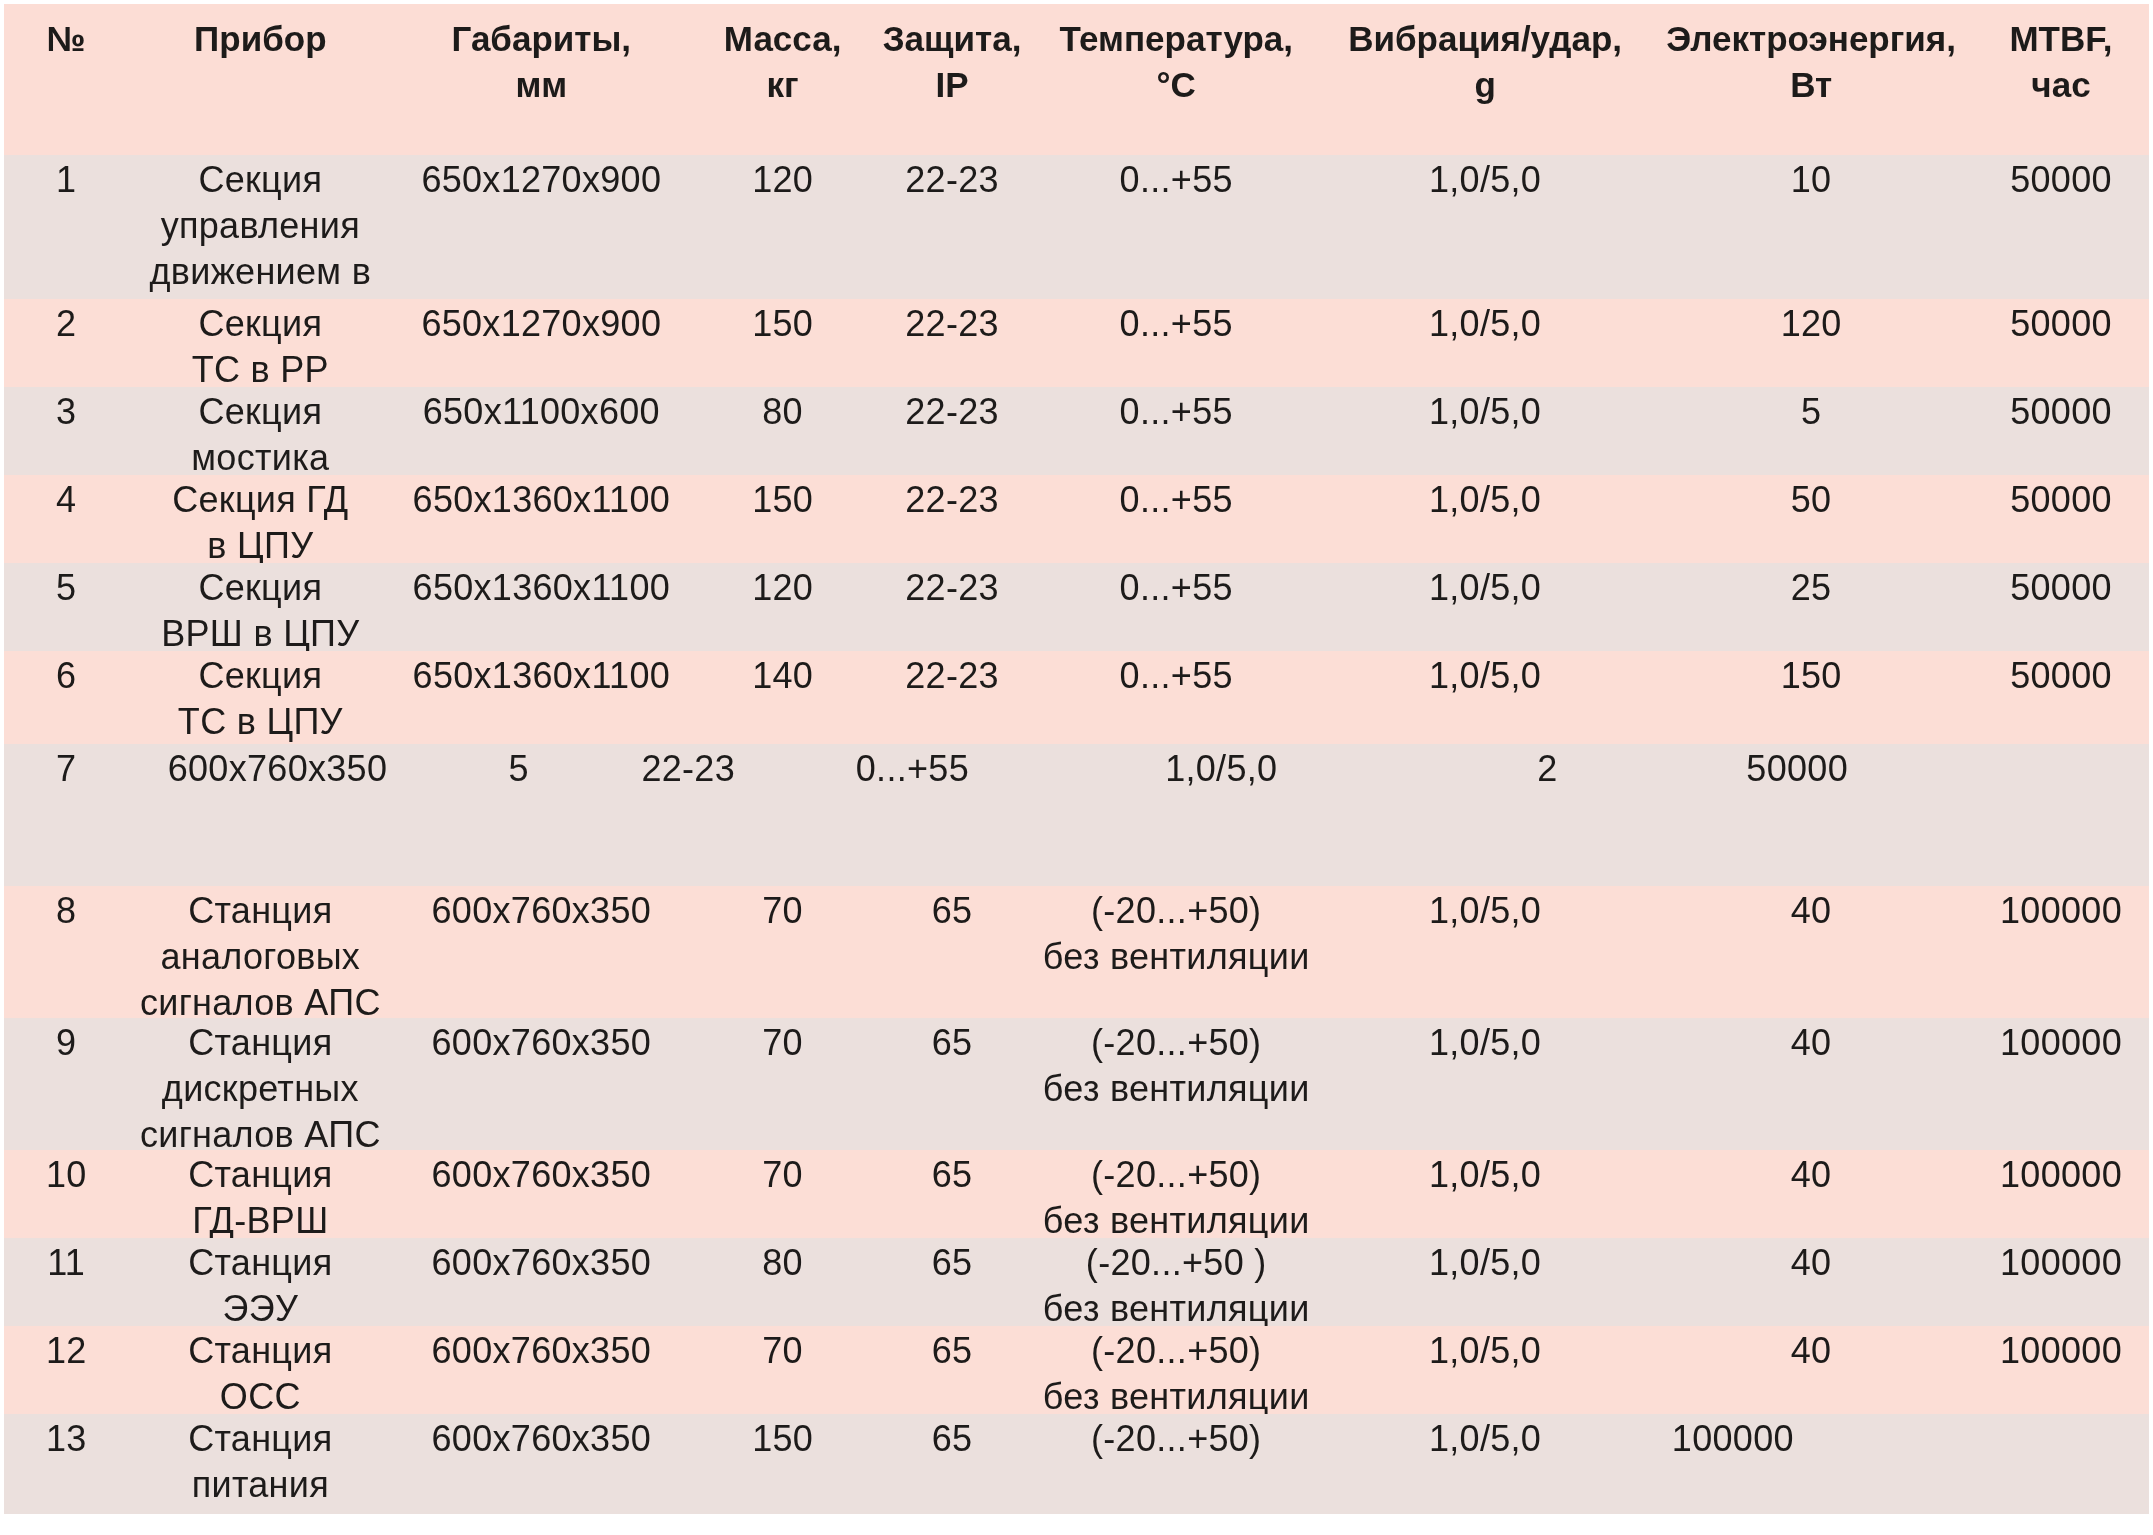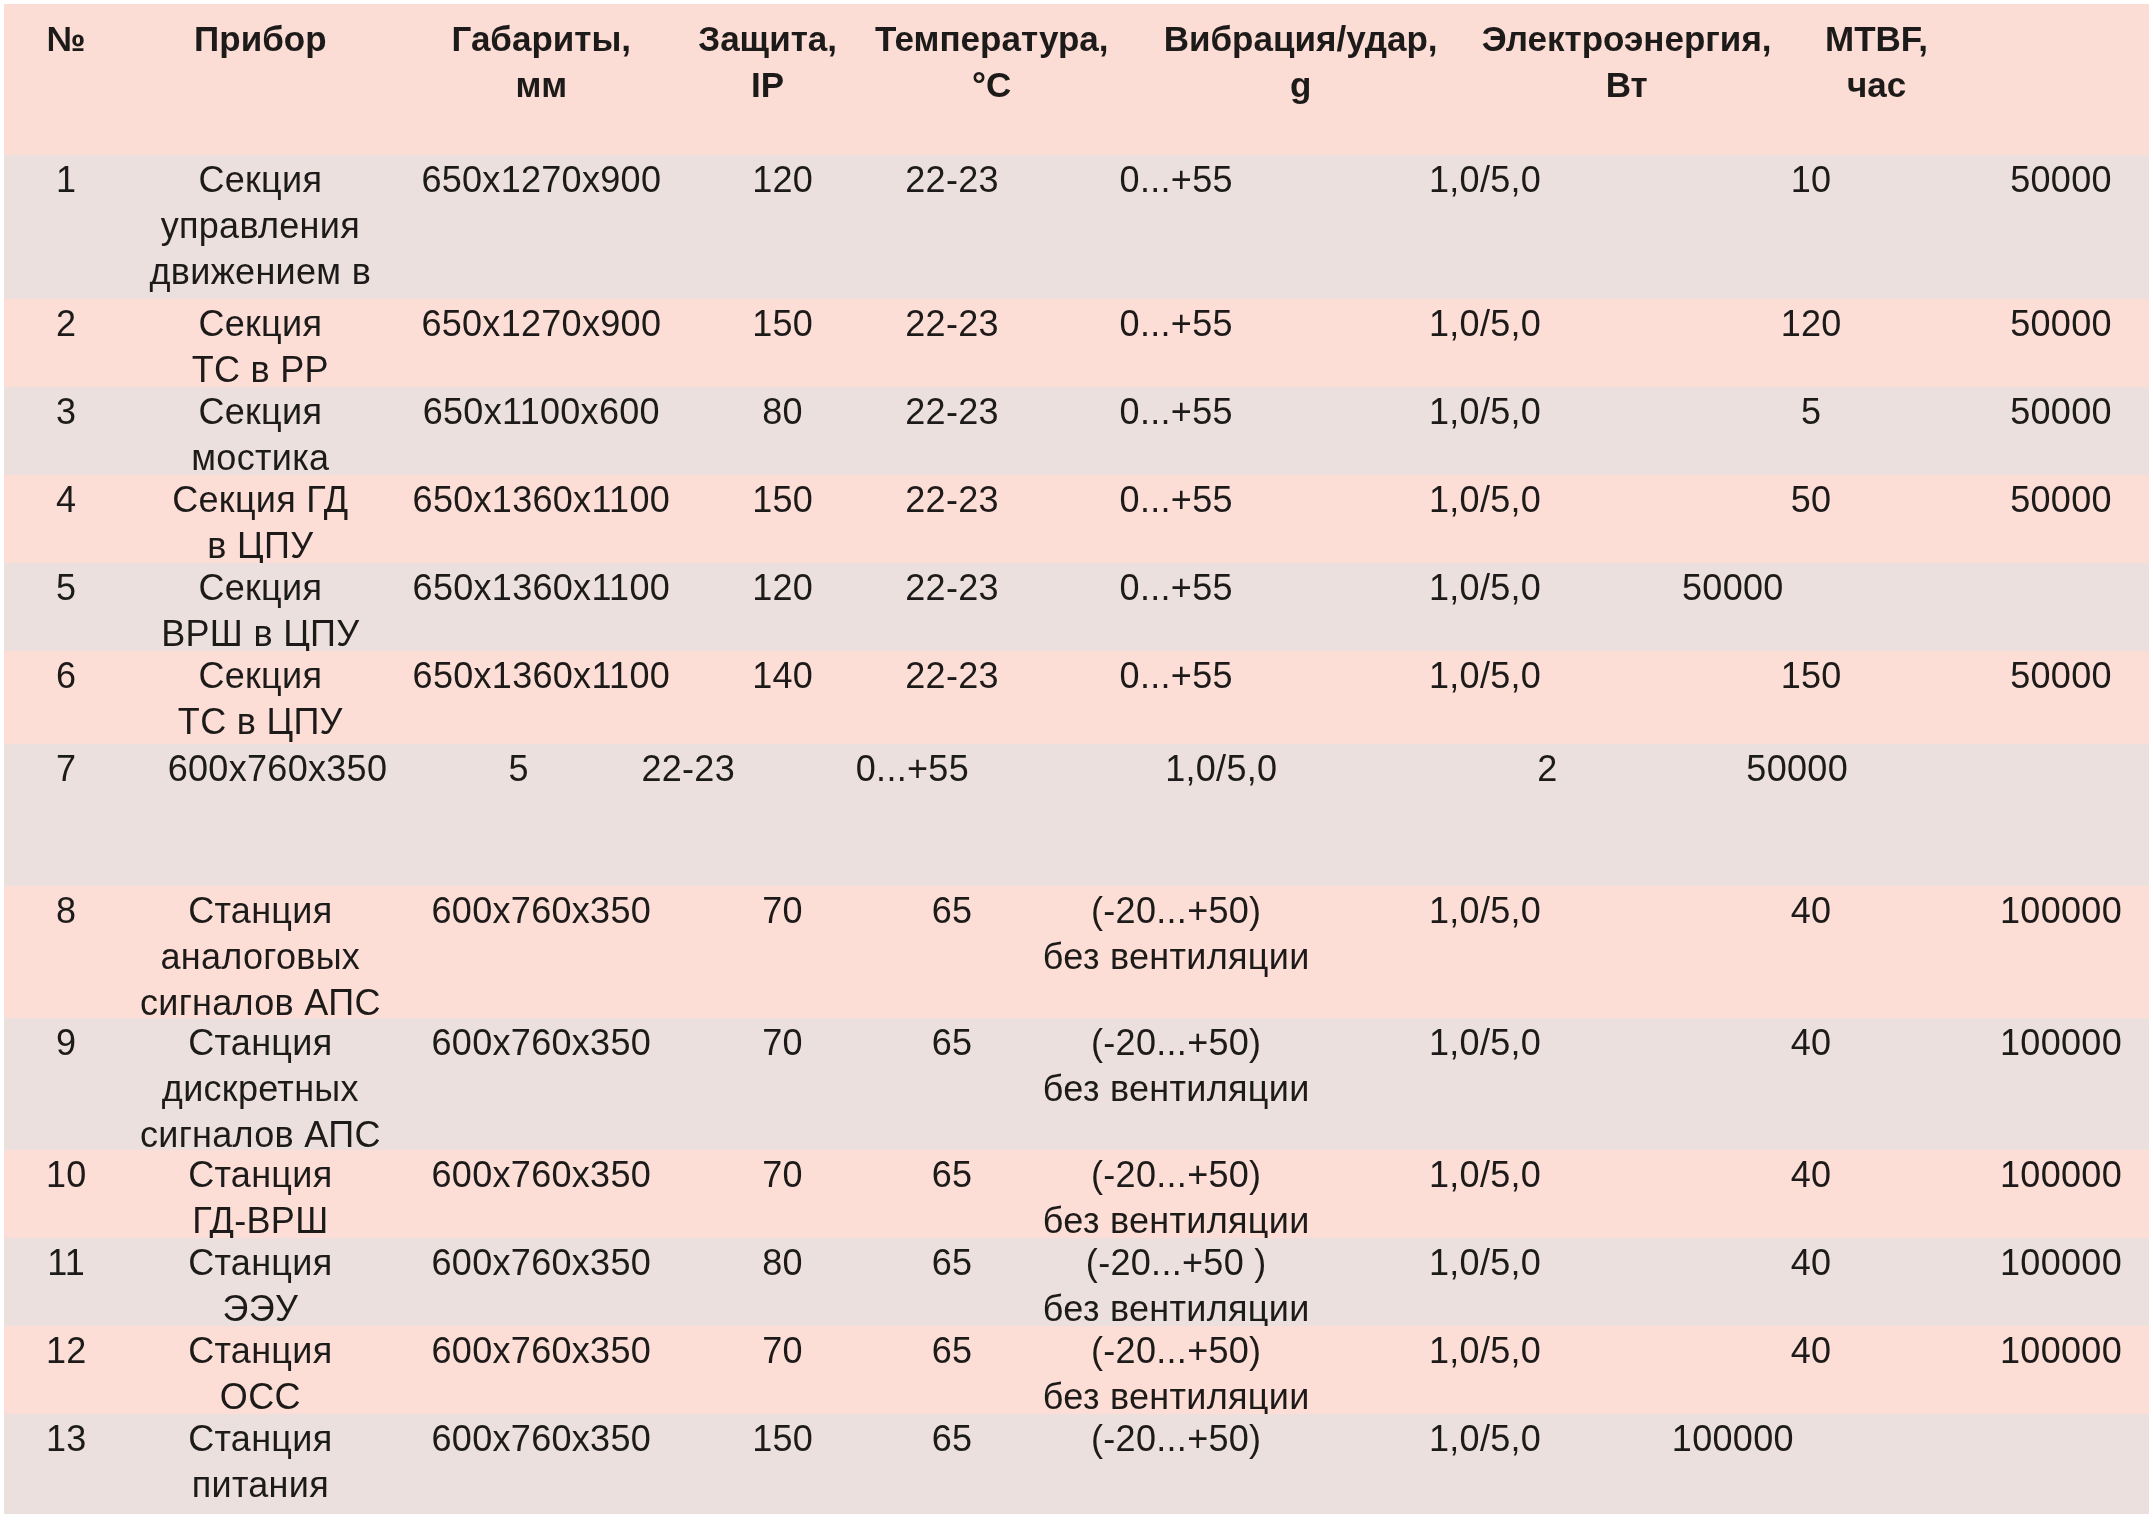--- a/index.html
+++ b/index.html
@@ -69,20 +69,22 @@
 </style>
 </head>
 <body>
 
 <div class="page">
   <div class="trow thead">
     <div class="cell c0">№</div>
     <div class="cell c1">Прибор</div>
     <div class="cell c2">Габариты,
 мм</div>
+    <div class="cell c3">Масса,
+кг</div>
     <div class="cell c4">Защита,
 IP</div>
     <div class="cell c5">Температура,
 °С</div>
     <div class="cell c6">Вибрация/удар,
 g</div>
     <div class="cell c7">Электроэнергия,
 Вт</div>
     <div class="cell c8">MTBF,
 час</div>
@@ -143,20 +145,21 @@
 
   <div class="trow">
     <div class="cell c0">5</div>
     <div class="cell c1">Секция
 ВРШ в ЦПУ</div>
     <div class="cell c2">650x1360x1100</div>
     <div class="cell c3">120</div>
     <div class="cell c4">22-23</div>
     <div class="cell c5">0...+55</div>
     <div class="cell c6">1,0/5,0</div>
+    <div class="cell c7">25</div>
     <div class="cell c8">50000</div>
   </div>
 
   <div class="trow">
     <div class="cell c0">6</div>
     <div class="cell c1">Секция
 ТС в ЦПУ</div>
     <div class="cell c2">650x1360x1100</div>
     <div class="cell c3">140</div>
     <div class="cell c4">22-23</div>

